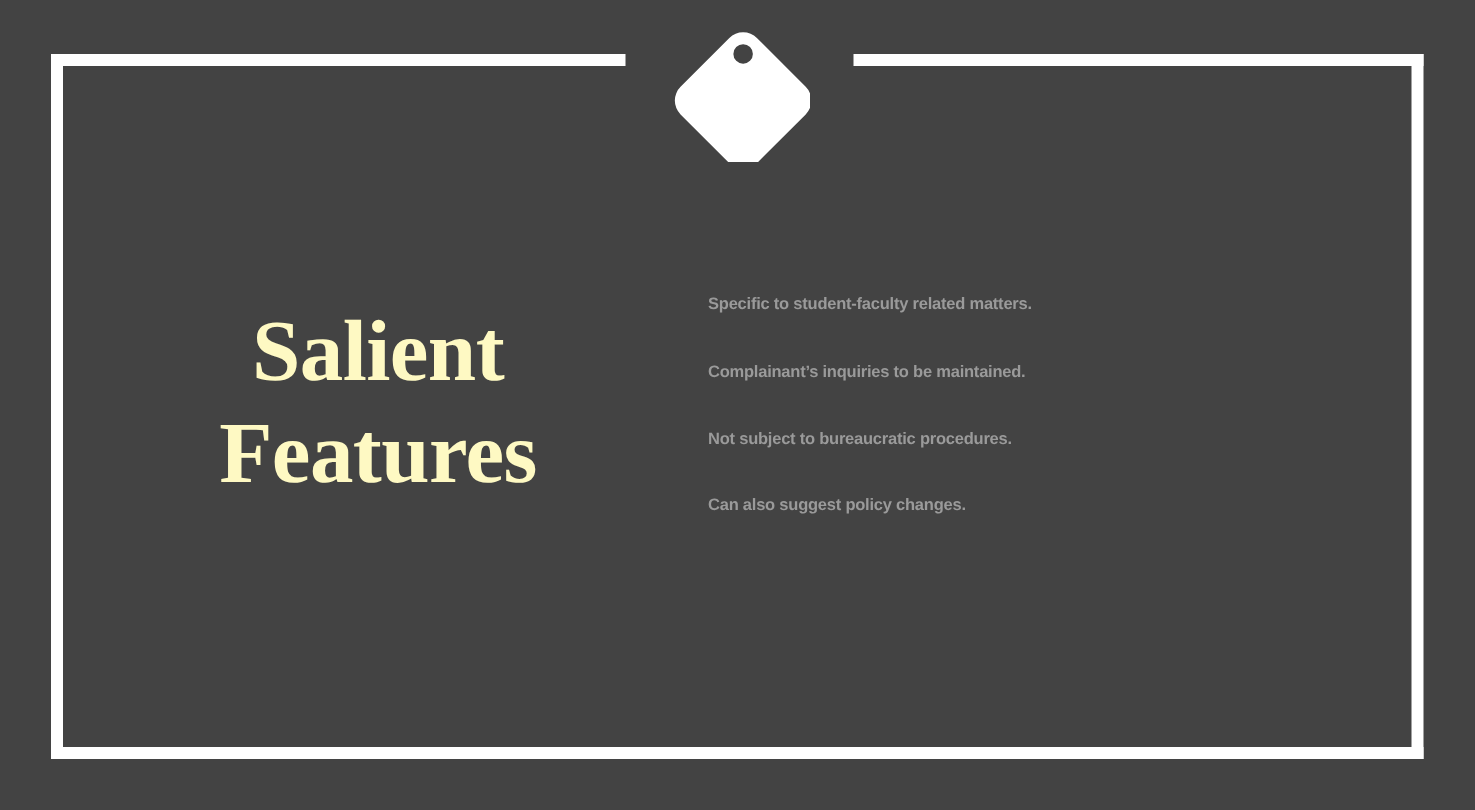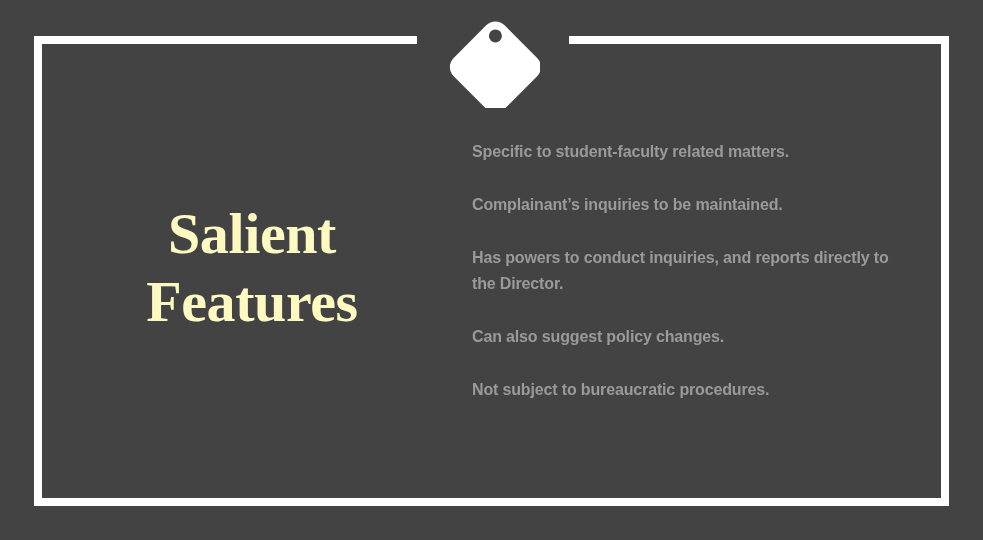--- a/index.html
+++ b/index.html
@@ -79,21 +79,21 @@
     padding-right: 10px;
   }
   .bullet-list {
     list-style: none;
     margin: 0;
     padding: 0;
   }
   .bullet-item {
     color: #9a9a9a;
     font-family: "Liberation Sans", sans-serif;
-    font-size: 16px;
+    font-size: 11px;
     font-weight: bold;
     line-height: 1.62;
     letter-spacing: -0.15px;
     margin: 0 0 27px 0;
     max-width: 420px;
   }
   .bullet-item:last-child { margin-bottom: 0; }
 </style>
 </head>
 <body>
@@ -119,20 +119,19 @@
 
     <div class="title-col">
       <h1 class="slide-title">Salient
 Features</h1>
     </div>
 
     <div class="bullets-col">
       <ul class="bullet-list">
         <li class="bullet-item">Specific to student-faculty related matters.</li>
         <li class="bullet-item">Complainant’s inquiries to be maintained.</li>
-        <li class="bullet-item">Has powers to conduct inquiries, and reports directly to the Director.</li>
+        <li class="bullet-item">Not subject to bureaucratic procedures.</li>
         <li class="bullet-item">Can also suggest policy changes.</li>
-        <li class="bullet-item">Not subject to bureaucratic procedures.</li>
       </ul>
     </div>
 
   </div>
 </div>
 
 </body></html>

